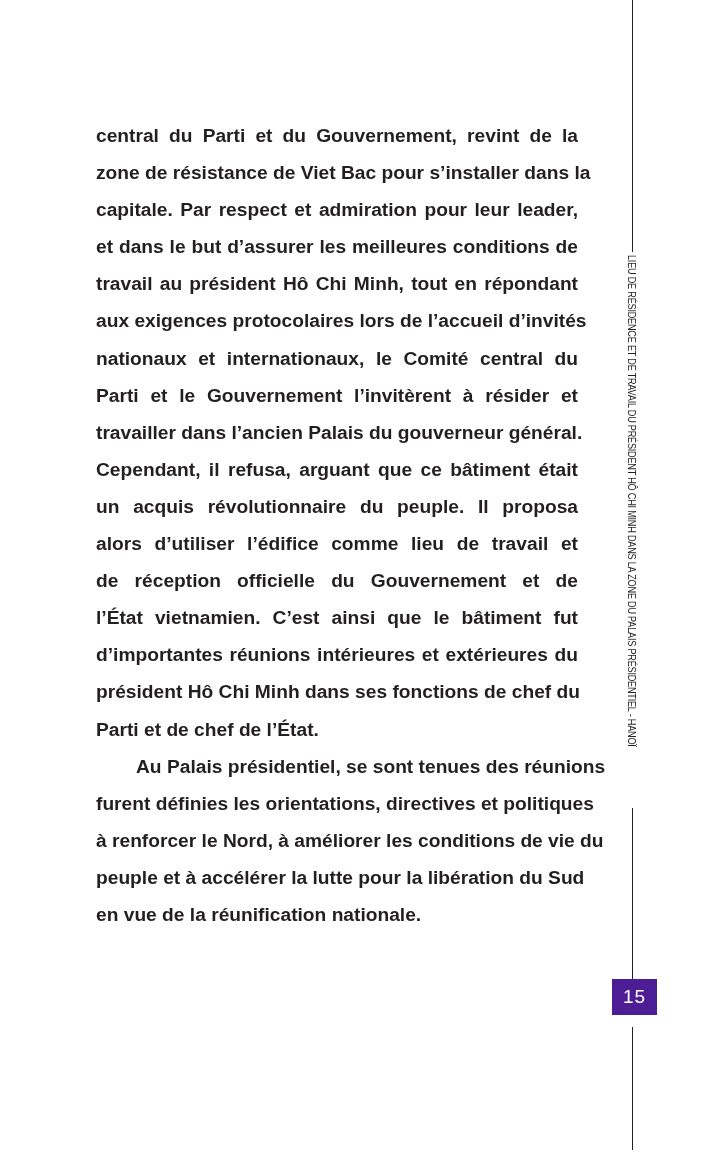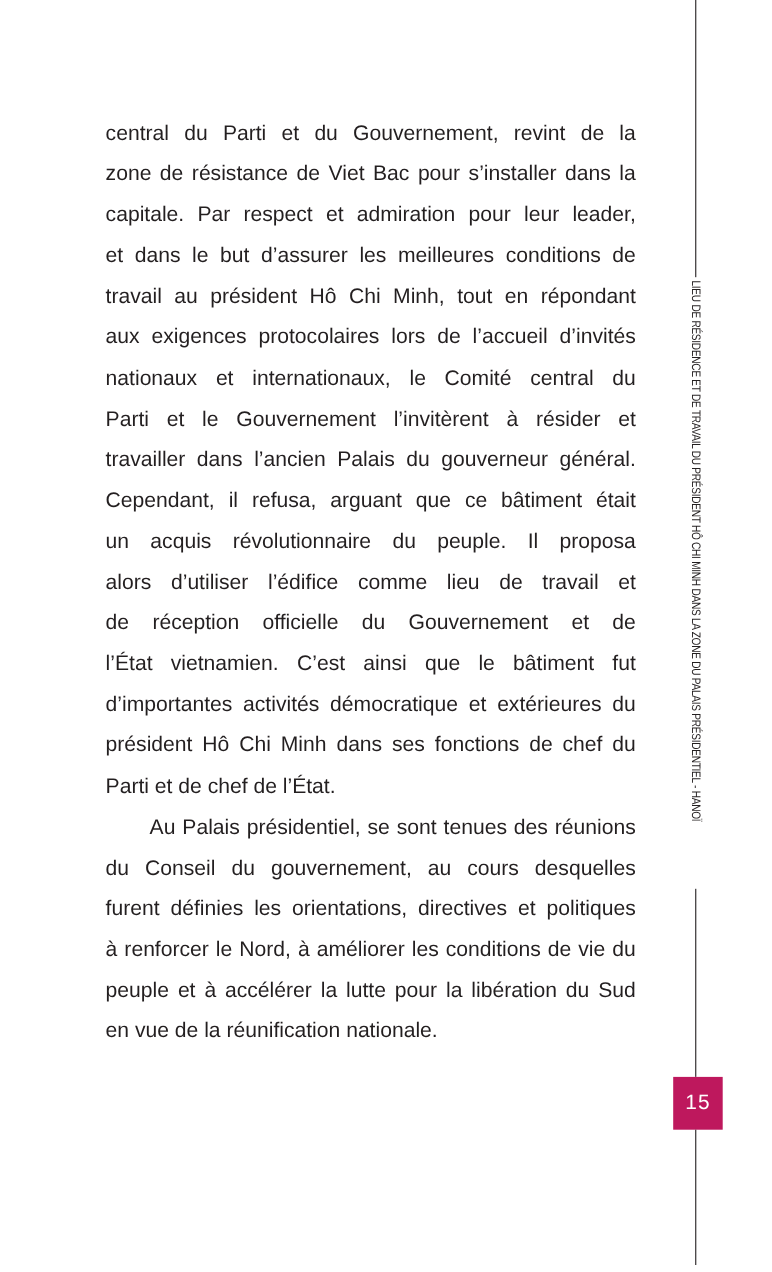--- a/index.html
+++ b/index.html
@@ -3,21 +3,21 @@
 <meta charset="utf-8">
 <style>
   html, body { margin: 0; padding: 0; }
   body {
     width: 702px; height: 1156px; position: relative; overflow: hidden;
     background: #ffffff;
     font-family: "Liberation Sans", sans-serif;
     color: #231f20;
   }
   .text-column {
-    position: absolute; left: 96px; top: 103px; width: 482px;
+    position: absolute; left: 96px; top: 117px; width: 482px; font-weight: bold;
   }
   .line {
     display: block; height: 37.1px; line-height: 37.1px;
     font-size: 19.2px; white-space: nowrap;
     text-align: justify; text-align-last: justify;
   }
   .line.last { text-align-last: left; }
   .line.indent { padding-left: 40px; }
   .vline {
     position: absolute; left: 632px; width: 1.4px; background: #231f20;
@@ -25,22 +25,22 @@
   .running-head {
     position: absolute; left: 632px; top: 255px;
     transform-origin: 0 0;
     transform: rotate(90deg) translate(0, -7px);
     font-family: "Liberation Sans", sans-serif;
     font-size: 11.2px; letter-spacing: -0.3px;
     white-space: nowrap; color: #231f20;
     transform: rotate(90deg) translateY(-6px) scaleX(0.82);
   }
   .page-number-box {
-    position: absolute; left: 612px; top: 979px; width: 45px; height: 48px;
-    background: #be185d; color: #ffffff;
+    position: absolute; left: 612px; top: 979px; width: 45px; height: 36px;
+    background: #4c1d95; color: #ffffff;
     display: flex; align-items: center; justify-content: center;
     font-size: 19px; font-weight: normal; letter-spacing: 1px;
   }
 </style>
 </head>
 <body>
 
 <div class="text-column">
   <div>
     <span class="line">central du Parti et du Gouvernement, revint de la</span>
@@ -50,27 +50,26 @@
     <span class="line">travail au président Hô Chi Minh, tout en répondant</span>
     <span class="line">aux exigences protocolaires lors de l’accueil d’invités</span>
     <span class="line">nationaux et internationaux, le Comité central du</span>
     <span class="line">Parti et le Gouvernement l’invitèrent à résider et</span>
     <span class="line">travailler dans l’ancien Palais du gouverneur général.</span>
     <span class="line">Cependant, il refusa, arguant que ce bâtiment était</span>
     <span class="line">un acquis révolutionnaire du peuple. Il proposa</span>
     <span class="line">alors d’utiliser l’édifice comme lieu de travail et</span>
     <span class="line">de réception officielle du Gouvernement et de</span>
     <span class="line">l’État vietnamien. C’est ainsi que le bâtiment fut</span>
-    <span class="line">d’importantes activités démocratique et extérieures du</span>
+    <span class="line">d’importantes réunions intérieures et extérieures du</span>
     <span class="line">président Hô Chi Minh dans ses fonctions de chef du</span>
     <span class="line last">Parti et de chef de l’État.</span>
   </div>
   <div>
     <span class="line indent">Au Palais présidentiel, se sont tenues des réunions</span>
-    <span class="line">du Conseil du gouvernement, au cours desquelles</span>
     <span class="line">furent définies les orientations, directives et politiques</span>
     <span class="line">à renforcer le Nord, à améliorer les conditions de vie du</span>
     <span class="line">peuple et à accélérer la lutte pour la libération du Sud</span>
     <span class="line last">en vue de la réunification nationale.</span>
   </div>
 </div>
 
 <div class="vline" style="top:0; height:252px;"></div>
 <div class="running-head">LIEU DE RÉSIDENCE ET DE TRAVAIL DU PRÉSIDENT HÔ CHI MINH DANS LA ZONE DU PALAIS PRÉSIDENTIEL - HANOÏ</div>
 <div class="vline" style="top:808px; height:171px;"></div>

